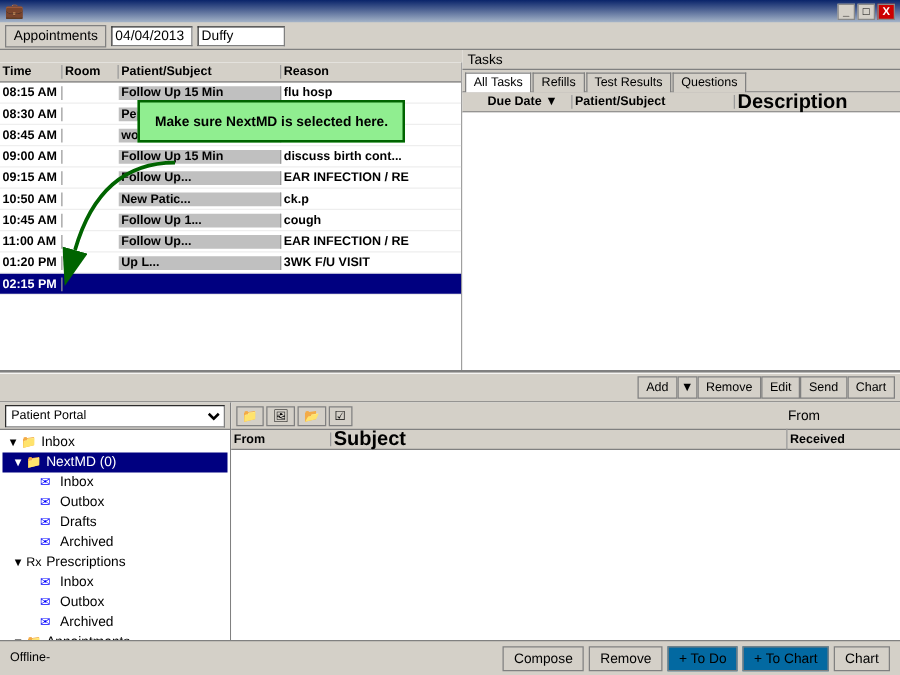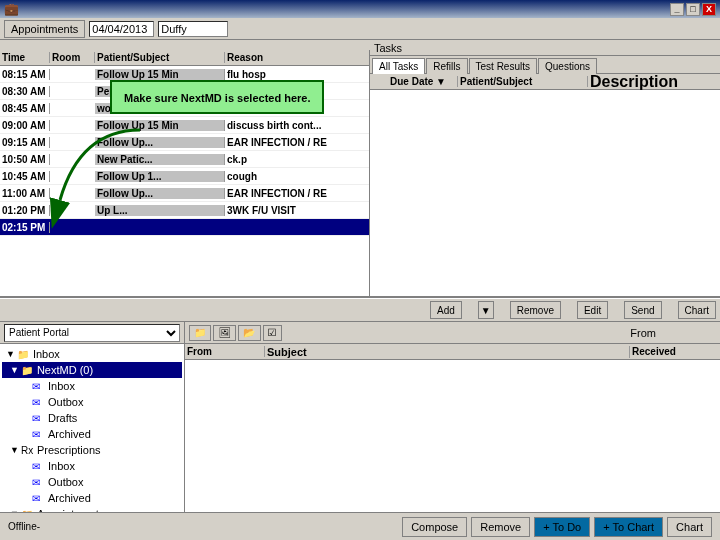--- a/index.html
+++ b/index.html
@@ -228,21 +228,21 @@
       display: flex; align-items: center;
     }
     .msg-table-header {
       background: #d4d0c8;
       display: flex;
       height: 16px;
       align-items: center;
       border-bottom: 1px solid #808080;
     }
     .mcol-from { width: 80px; padding: 0 2px; border-right: 1px solid #999; font-size: 10px; font-weight: bold; }
-    .mcol-subject { flex: 1; padding: 0 2px; border-right: 1px solid #999; font-size: 11px; font-weight: bold; }
+    .mcol-subject { flex: 1; padding: 0 2px; border-right: 1px solid #999; font-size: 16px; font-weight: bold; }
     .mcol-received { width: 90px; padding: 0 2px; font-size: 10px; font-weight: bold; }
 
     
     .status-bar {
       background: #d4d0c8;
       height: 28px;
       display: flex;
       align-items: center;
       justify-content: space-between;
       padding: 0 8px;
@@ -409,21 +409,21 @@
     </svg>
 
     <div class="callout-box" style="left:60px; top:0px; position:relative;">
       <span>Make sure NextMD is selected here.</span>
     </div>
   </div>
 </div>
 
 <div style="background:#d4d0c8; height:24px; display:flex; align-items:center; padding:2px 4px; gap:3px; border-bottom:1px solid #808080; border-top:1px solid #fff;">
   <div style="flex:1;"></div>
-  <div style="display:flex; gap:16px;">
+  <div style="display:flex; gap:0;">
     <button class="action-btn">Add</button>
     <button class="action-btn-dropdown">▼</button>
     <button class="action-btn">Remove</button>
     <button class="action-btn">Edit</button>
     <button class="action-btn">Send</button>
     <button class="action-btn">Chart</button>
   </div>
 </div>
 
 <div style="display:flex; height:212px;">

